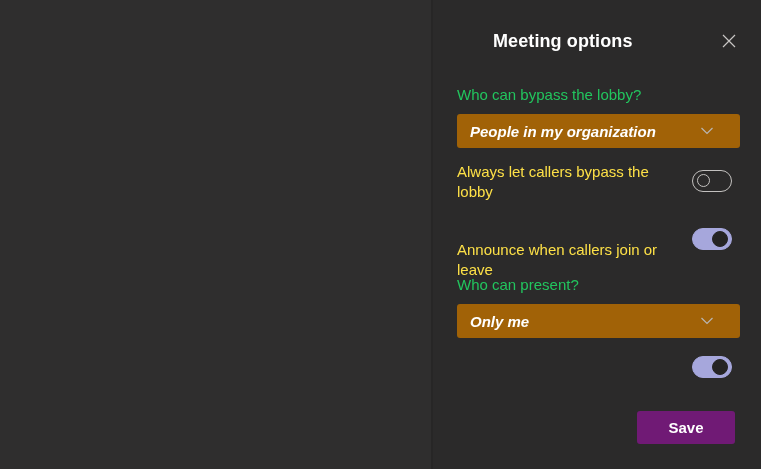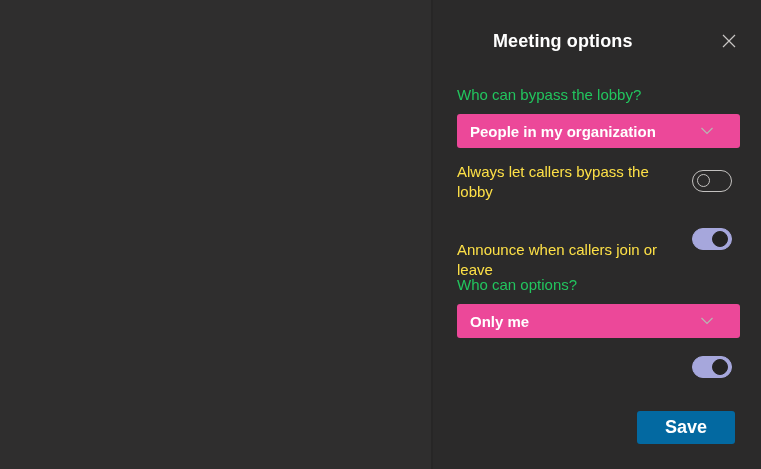--- a/index.html
+++ b/index.html
@@ -43,25 +43,26 @@
     font-size: 15px;
     font-weight: 400;
     color: #22c55e;
   }
   .lbl-lobby { top: 86px; }
   .lbl-present { top: 276px; }
   .dropdown {
     position: absolute;
     left: 24px;
     width: 283px; height: 34px;
-    background: #ec4899;
+    background: #a16207;
     border-radius: 3px;
     display: flex; align-items: center;
     padding-left: 13px;
     cursor: pointer;
+    font-style: italic;
   }
   .dd-lobby { top: 114px; }
   .dd-present { top: 304px; }
   .dropdown .dd-value {
     font-size: 15px;
     font-weight: 700;
     color: #ffffff;
   }
   .dropdown .chev {
     position: absolute;
@@ -110,24 +111,24 @@
     left: auto; right: 3px;
     top: 2px;
     width: 16px; height: 16px;
     background: #252424;
     border-color: #252424;
   }
   .save-btn {
     position: absolute;
     top: 411px; right: 26px;
     width: 98px; height: 33px;
-    background: #0369a1;
+    background: #701a75;
     color: #ffffff;
     font-family: inherit;
-    font-size: 18px;
+    font-size: 15px;
     font-weight: 700;
     border: none;
     border-radius: 3px;
     cursor: pointer;
   }
 </style>
 </head>
 <body>
 
 <div class="stage">
@@ -155,21 +156,21 @@
     <div class="toggle-row-label lbl-callers">Always let callers bypass the lobby</div>
     <div class="toggle tg-callers" data-state="off">
       <span class="knob"></span>
     </div>
 
     <div class="toggle-row-label lbl-announce">Announce when callers join or leave</div>
     <div class="toggle tg-announce" data-state="on">
       <span class="knob"></span>
     </div>
 
-    <div class="field-label lbl-present">Who can options?</div>
+    <div class="field-label lbl-present">Who can present?</div>
 
     <div class="dropdown dd-present">
       <span class="dd-value">Only me</span>
       <span class="chev">
         <svg width="14" height="9" viewBox="0 0 14 9">
           <path d="M1.5 1.5 L7 7 L12.5 1.5" stroke="#b9b6b3" stroke-width="1.2" fill="none"></path>
         </svg>
       </span>
     </div>
 

